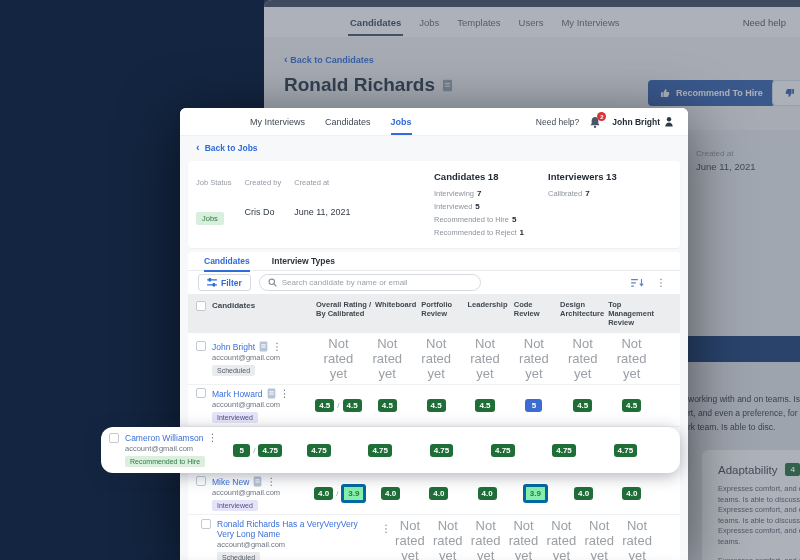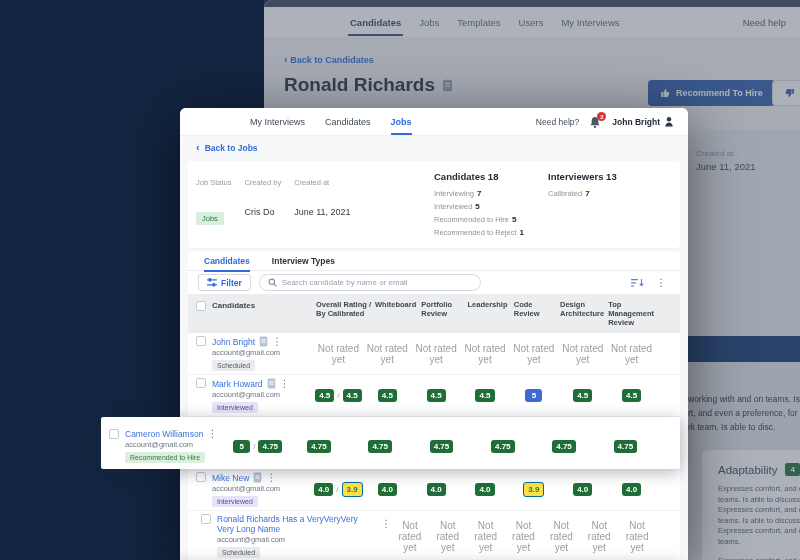--- a/index.html
+++ b/index.html
@@ -72,36 +72,36 @@
 .kebab{color:#6b7280;font-size:10px;line-height:1;cursor:pointer}
 .thead{background:#ebedef;display:flex;align-items:flex-start;padding:6px 24px 6px 8px;flex:none}
 .cell0{width:118px;flex:none;display:flex;gap:6px}
 .hcell{flex:1;padding:0 2px}
 .hline{font-size:7.5px;font-weight:bold;color:#40474f;line-height:9px;white-space:nowrap}
 .hlabel{font-size:8px;font-weight:bold;color:#40474f;margin-top:1px}
 .cb{width:10px;height:10px;border:1px solid #c3c9d1;border-radius:2px;background:#fff;flex:none}
 .tbody{flex:1}
 .trow{display:flex;align-items:center;padding:3px 24px 3px 8px;border-bottom:1px solid #f0f1f3;background:#fff;min-height:33px}
 .trow.tall{min-height:43px}
-.trow.popped{position:relative;z-index:40;border-bottom:none;border-radius:2px;box-shadow:0 3px 16px rgba(25,35,55,.35);padding-top:12px;padding-bottom:6px}
+.trow.popped{position:relative;z-index:40;border-bottom:none;border-radius:12px;box-shadow:0 3px 16px rgba(25,35,55,.35);padding-top:6px;padding-bottom:6px}
 .nameblock{display:flex;flex-direction:column}
 .namerow{display:flex;align-items:center;gap:4px}
 .cname{font-size:8.5px;color:#3a6fd8;line-height:10px;cursor:pointer}
 .cemail{font-size:7.5px;color:#6e7681;line-height:10px;margin-top:1px}
 .st{display:inline-block;font-size:7px;padding:2px 5px;border-radius:2px;margin-top:2px;align-self:flex-start;white-space:nowrap}
 .st-gray{background:#e9ebee;color:#565d66}
 .st-purple{background:#e5e3f7;color:#53508a}
 .st-green{background:#dcefdf;color:#2c7a42}
 .rcell{flex:1;display:flex;align-items:center;justify-content:center;text-align:center}
 .badge{display:inline-block;min-width:17px;padding:2px 4px;border-radius:3px;font-size:8px;font-weight:bold;}
 .b-g{background:#1f6e38;color:#fff}
 .b-bl{background:#3d6bd4;color:#fff}
-.b-l{background:#fde047;color:#2f7a40;border:1px solid #0369a1}
+.b-l{background:#86efac;color:#2f7a40;border:3px solid #0369a1}
 .psep{font-size:8px;color:#9aa2ab;margin:0 3px}
-.nr{font-size:10px;color:#9aa0a6}
+.nr{font-size:13px;color:#9aa0a6}
 .icon{display:inline-flex;align-items:center;justify-content:center}
 </style>
 </head>
 <body>
 
 <div class="bg-page">
   <div class="bg-topstrip"></div>
   <div class="bg-header">
     <div class="m-tabs" style="margin-left:0;gap:18px;display:flex" id="bg-nav">
         <div class="bg-nav-item active">Candidates</div>

